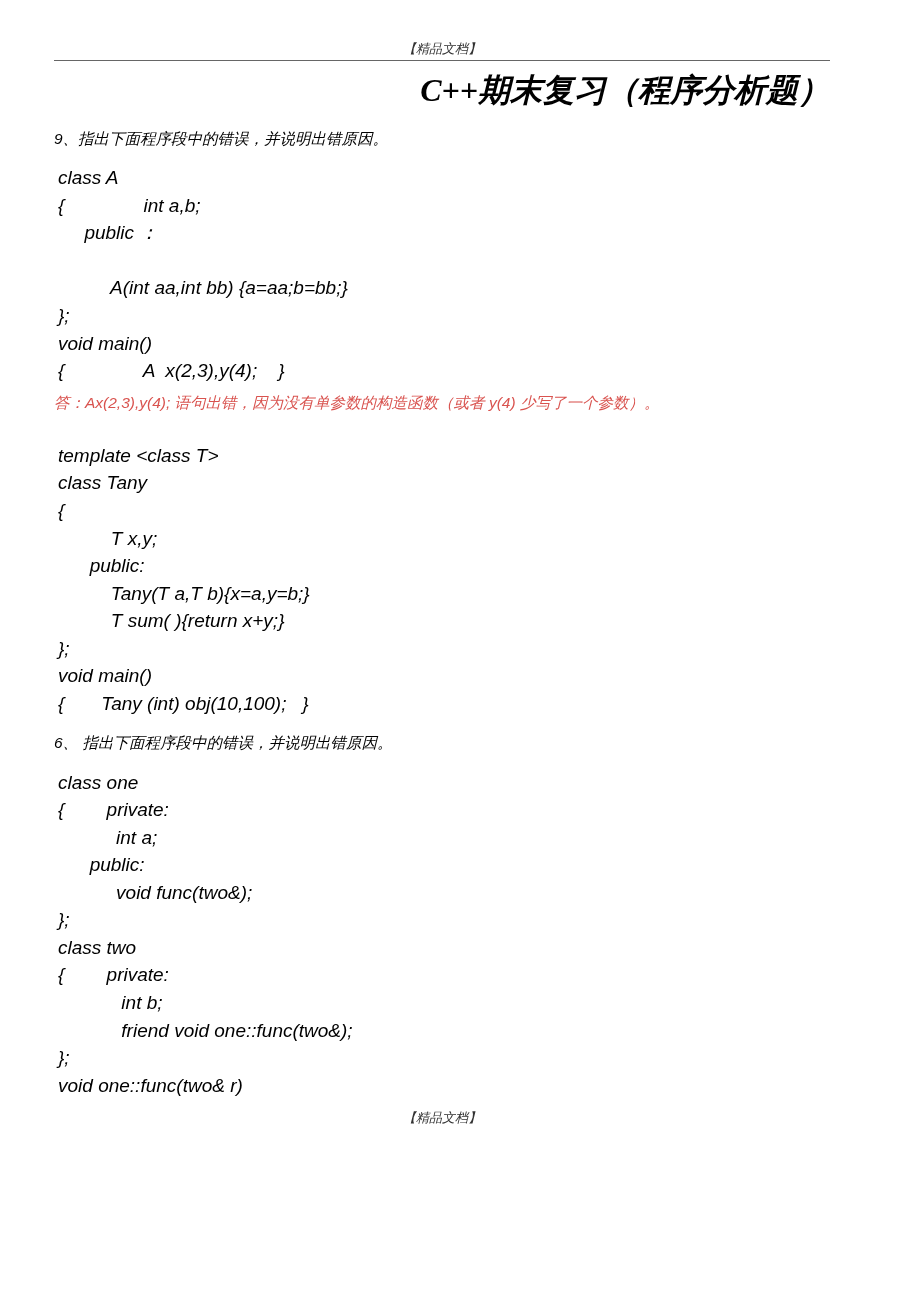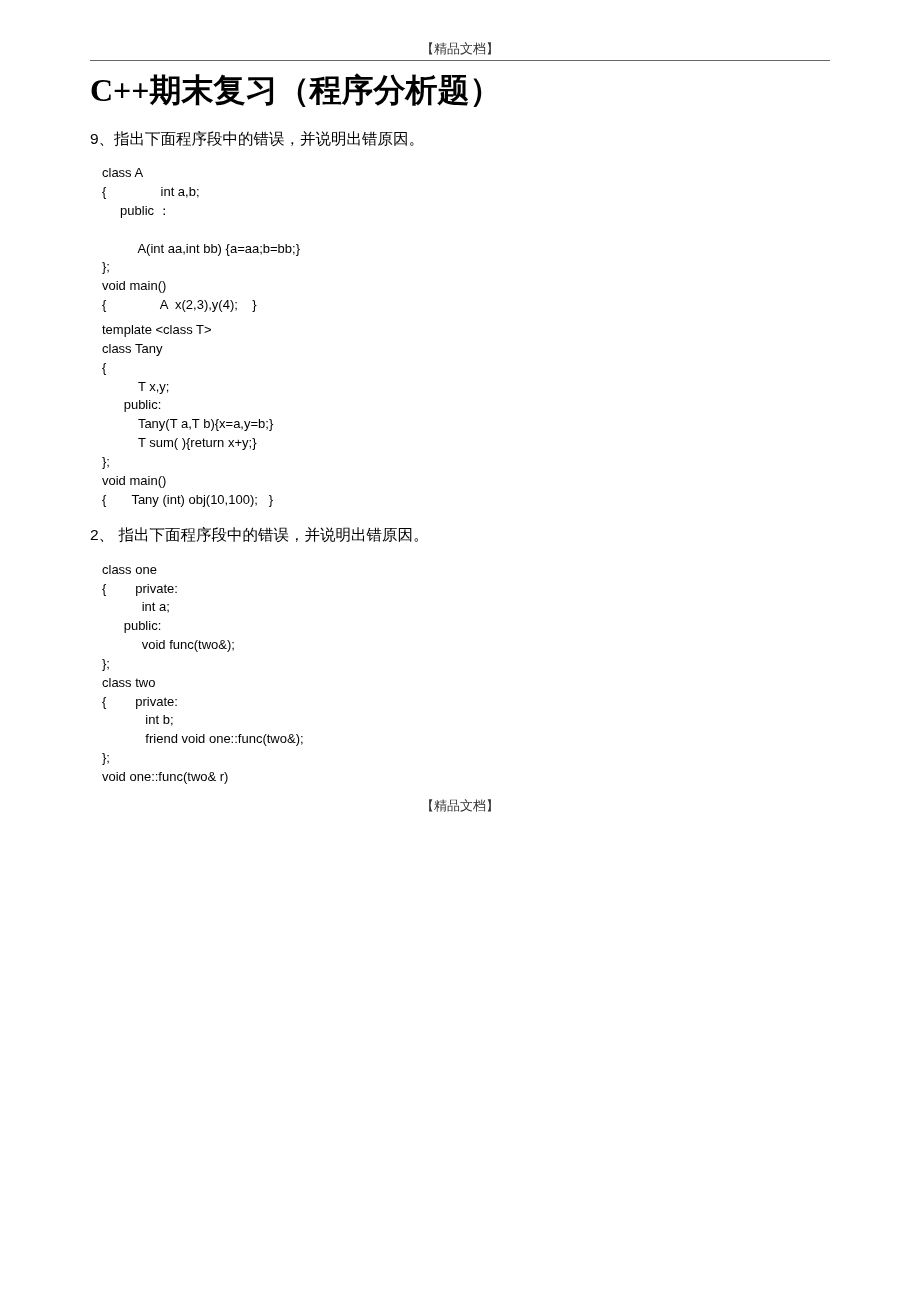--- a/index.html
+++ b/index.html
@@ -3,58 +3,59 @@
 <meta charset="utf-8">
 <style>
   body {
     margin: 0;
     padding: 0;
     background: #fff;
     font-family: "Microsoft YaHei", Arial, sans-serif;
     width: 920px;
   }
   .page {
-    padding: 40px 90px 20px 90px;
+    padding: 40px 90px 20px 54px;
+    font-style: italic;
   }
   .header-tag {
     text-align: center;
     font-size: 13px;
     color: #333;
     border-bottom: 1px solid #666;
     padding-bottom: 2px;
     margin-bottom: 8px;
   }
   .title {
-    text-align: left;
+    text-align: right;
     font-size: 32px;
     font-weight: bold;
     color: #000;
     margin: 6px 0 4px 0;
     font-family: "SimSun", serif;
   }
   .section-heading {
     font-size: 26px;
     font-weight: bold;
     color: #000;
     margin: 4px 0 14px 0;
     font-family: "SimSun", serif;
   }
   .body-text {
     font-size: 15.5px;
     color: #000;
     line-height: 1.5;
     margin: 14px 0;
   }
   .code {
-    font-size: 13px;
+    font-size: 19px;
     color: #000;
     font-family: Arial, sans-serif;
     white-space: pre;
     line-height: 1.45;
-    margin: 6px 12px;
+    margin: 6px 4px;
   }
   .answer {
     font-size: 15.5px;
     color: #d9534f;
     line-height: 1.5;
     margin: 6px 0 28px 0;
   }
   .footer-tag {
     text-align: center;
     font-size: 13px;
@@ -74,33 +75,34 @@
 
   <div class="body-text">9、指出下面程序段中的错误，并说明出错原因。</div>
   <div class="code">class A
 {               int a,b;
      public ：
 
           A(int aa,int bb) {a=aa;b=bb;}
 };
 void main()
 {               A  x(2,3),y(4);    }</div>
+  <div class="answer">答：Ax(2,3),y(4); 语句出错，因为没有单参数的构造函数（或者 y(4) 少写了一个参数）。</div>
 
   <div class="code">template &lt;class T&gt;
 class Tany
 {
           T x,y;
       public:
           Tany(T a,T b){x=a,y=b;}
           T sum( ){return x+y;}
 };
 void main()
 {       Tany (int) obj(10,100);   }</div>
 
-  <div class="body-text">2、 指出下面程序段中的错误，并说明出错原因。</div>
+  <div class="body-text">6、 指出下面程序段中的错误，并说明出错原因。</div>
   <div class="code">class one
 {        private:
            int a;
       public:
            void func(two&amp;);
 };
 class two
 {        private:
             int b;
             friend void one::func(two&amp;);

